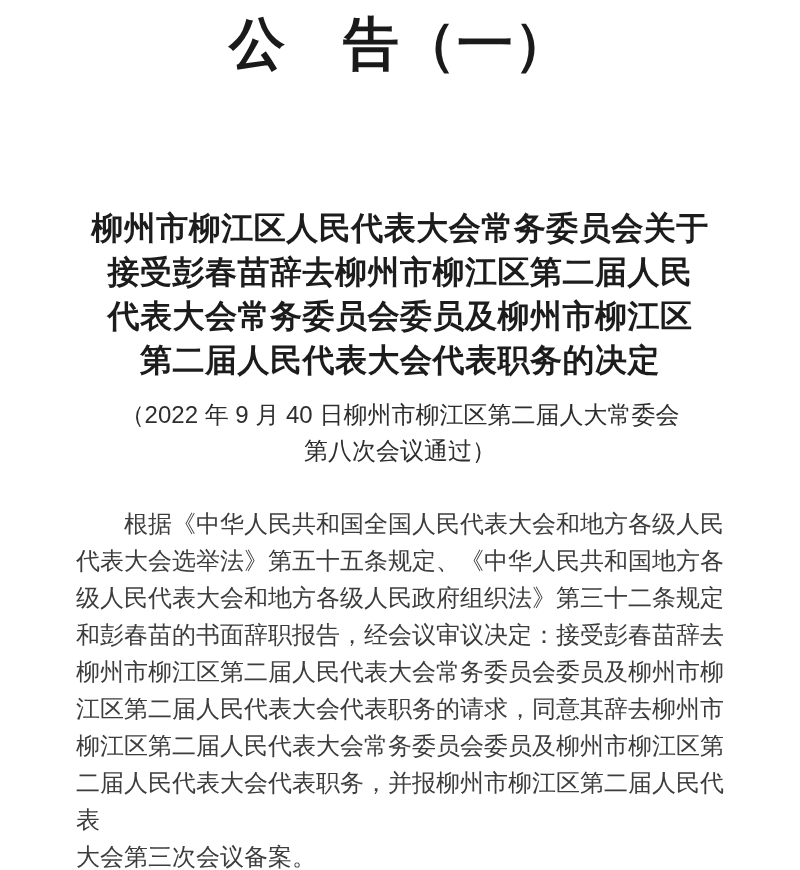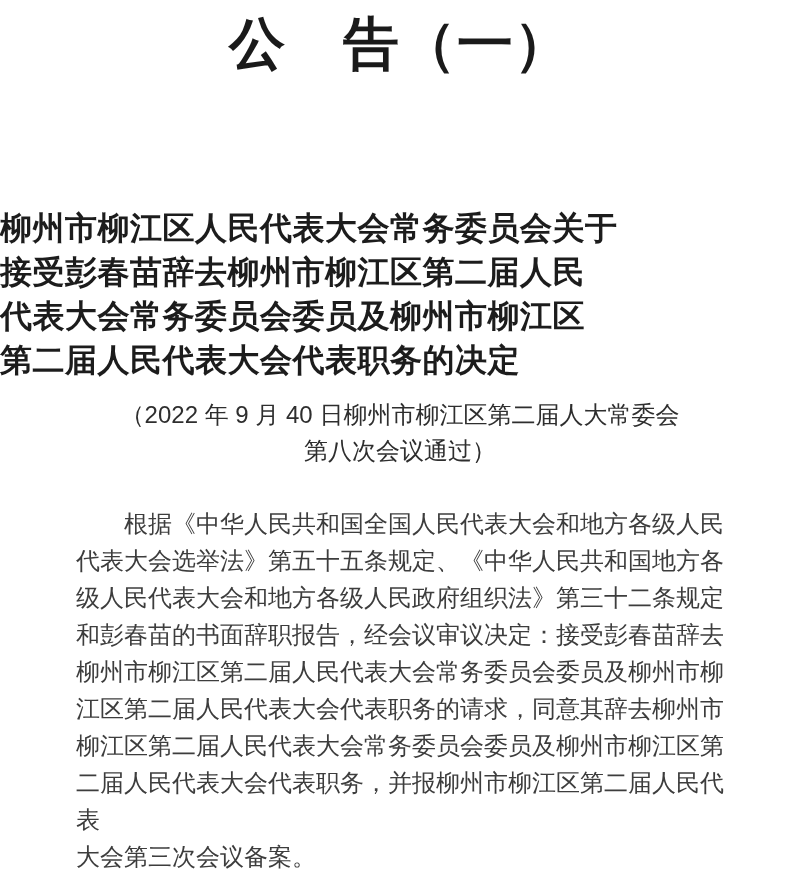--- a/index.html
+++ b/index.html
@@ -30,20 +30,21 @@
     text-align: center;
     font-size: 56px;
     font-weight: 700;
     line-height: 68px;
     letter-spacing: 1px;
     color: var(--title-text);
     white-space: pre-line;
   }
   .decision-title {
     margin: 128px 0 0 0;
+    text-align: center;
     font-size: 32px;
     font-weight: 700;
     line-height: 44px;
     letter-spacing: 0.5px;
     color: var(--heading-text);
     white-space: pre-line;
   }
   .adoption-note {
     margin: 15px 0 0 0;
     text-align: center;

